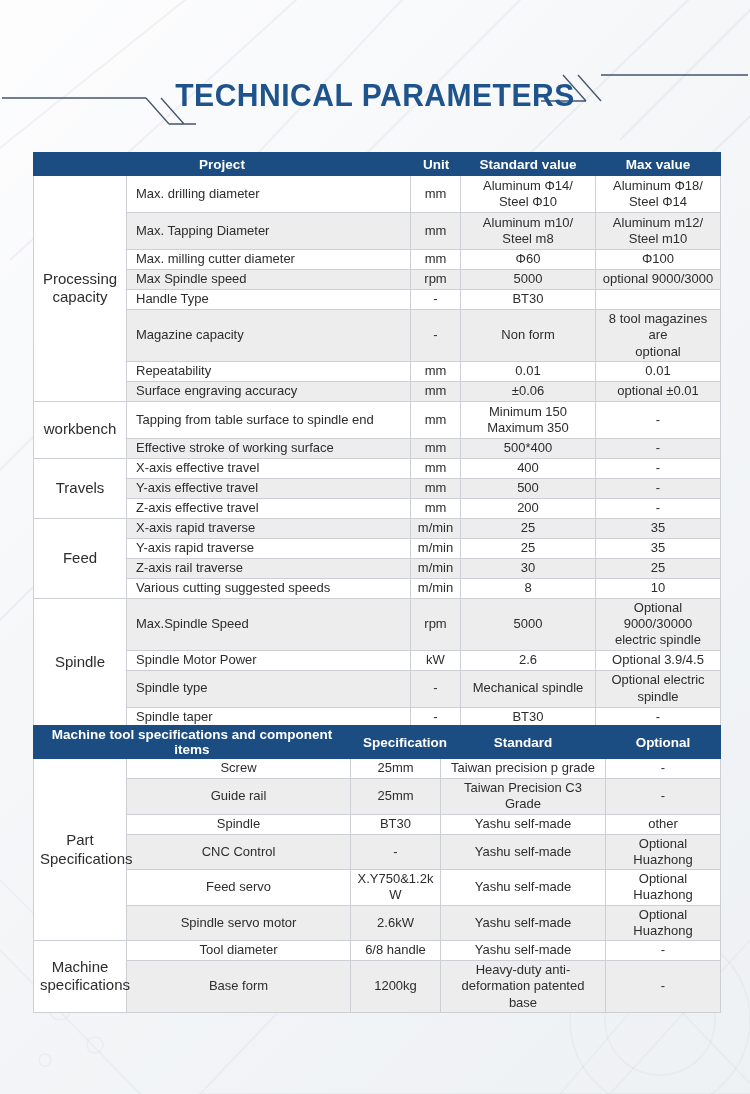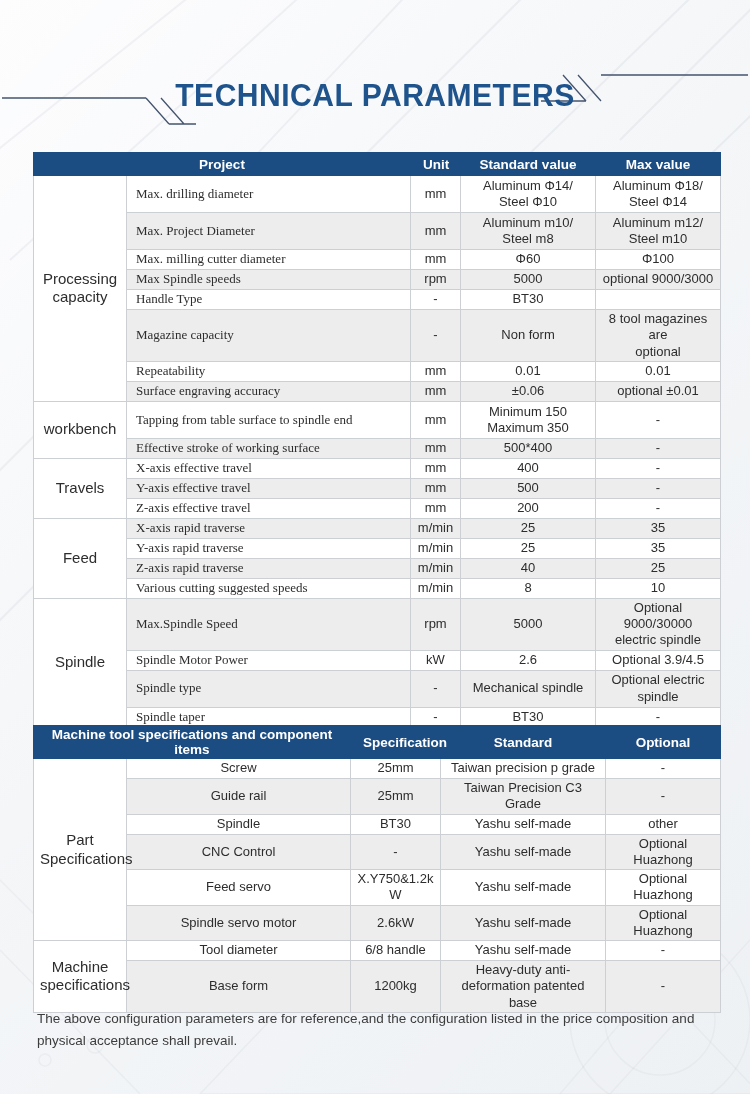--- a/index.html
+++ b/index.html
@@ -22,21 +22,21 @@
   .tbl{position:absolute;left:33px;}
   .t1{top:152px;}
   .t2{top:725px;}
   th{background:#1c4d82;color:#fff;font-weight:600;font-size:13.5px;
      height:20px;padding:1px 12px;text-align:center;border:1px solid #1c4d82;}
   th + th{border-left:1px solid rgba(255,255,255,.65);}
   td{border:1px solid #ccd0d4;padding:1px 6px;text-align:center;
      line-height:1.25;white-space:pre-line;background:#fff;vertical-align:middle;}
   tr.g td{background:#ededee;}
   td.grp{background:#fff !important;font-size:15px;}
-  td.item-l{text-align:left;padding-left:9px;font-family:Liberation Serif, serif;}
+  td.item-l{text-align:left;padding-left:9px;}
   tr.h1{height:20px;}
   tr.h2{height:37px;}
   tr.h2b{height:34px;}
   .t2 th{height:21px;}
 
   
   .footnote{position:absolute;left:37px;top:1008px;width:680px;
             font-size:13.5px;color:#3c3c3c;line-height:1.65;}
 </style>
 </head>
@@ -102,35 +102,35 @@
       <tr class="w h2">
         <td class="grp" rowspan="8">Processing capacity</td>
         <td class="item-l">Max. drilling diameter</td>
         <td>mm</td>
         <td>Aluminum Φ14/
 Steel Φ10</td>
         <td>Aluminum Φ18/
 Steel Φ14</td>
       </tr>
       <tr class="g h2">
-        <td class="item-l">Max. Project Diameter</td>
+        <td class="item-l">Max. Tapping Diameter</td>
         <td>mm</td>
         <td>Aluminum m10/
 Steel m8</td>
         <td>Aluminum m12/
 Steel m10</td>
       </tr>
       <tr class="w h1">
         <td class="item-l">Max. milling cutter diameter</td>
         <td>mm</td>
         <td>Φ60</td>
         <td>Φ100</td>
       </tr>
       <tr class="g h1">
-        <td class="item-l">Max Spindle speeds</td>
+        <td class="item-l">Max Spindle speed</td>
         <td>rpm</td>
         <td>5000</td>
         <td>optional 9000/3000</td>
       </tr>
       <tr class="w h1">
         <td class="item-l">Handle Type</td>
         <td>-</td>
         <td>BT30</td>
         <td></td>
       </tr>
@@ -196,23 +196,23 @@
         <td>25</td>
         <td>35</td>
       </tr>
       <tr class="w h1">
         <td class="item-l">Y-axis rapid traverse</td>
         <td>m/min</td>
         <td>25</td>
         <td>35</td>
       </tr>
       <tr class="g h1">
-        <td class="item-l">Z-axis rapid traverse</td>
+        <td class="item-l">Z-axis rail traverse</td>
         <td>m/min</td>
-        <td>40</td>
+        <td>30</td>
         <td>25</td>
       </tr>
       <tr class="w h1">
         <td class="item-l">Various cutting suggested speeds</td>
         <td>m/min</td>
         <td>8</td>
         <td>10</td>
       </tr>
 
       <tr class="g h2">
@@ -327,15 +327,14 @@
       <tr class="g h2b">
         <td>Base form</td>
         <td>1200kg</td>
         <td>Heavy-duty anti-
 deformation patented base</td>
         <td>-</td>
       </tr>
     </tbody>
   </table>
 
-  <div class="footnote">The above configuration parameters are for reference,and the configuration listed in the price composition and physical acceptance shall prevail.</div>
 
 </div>
 
 </body></html>

